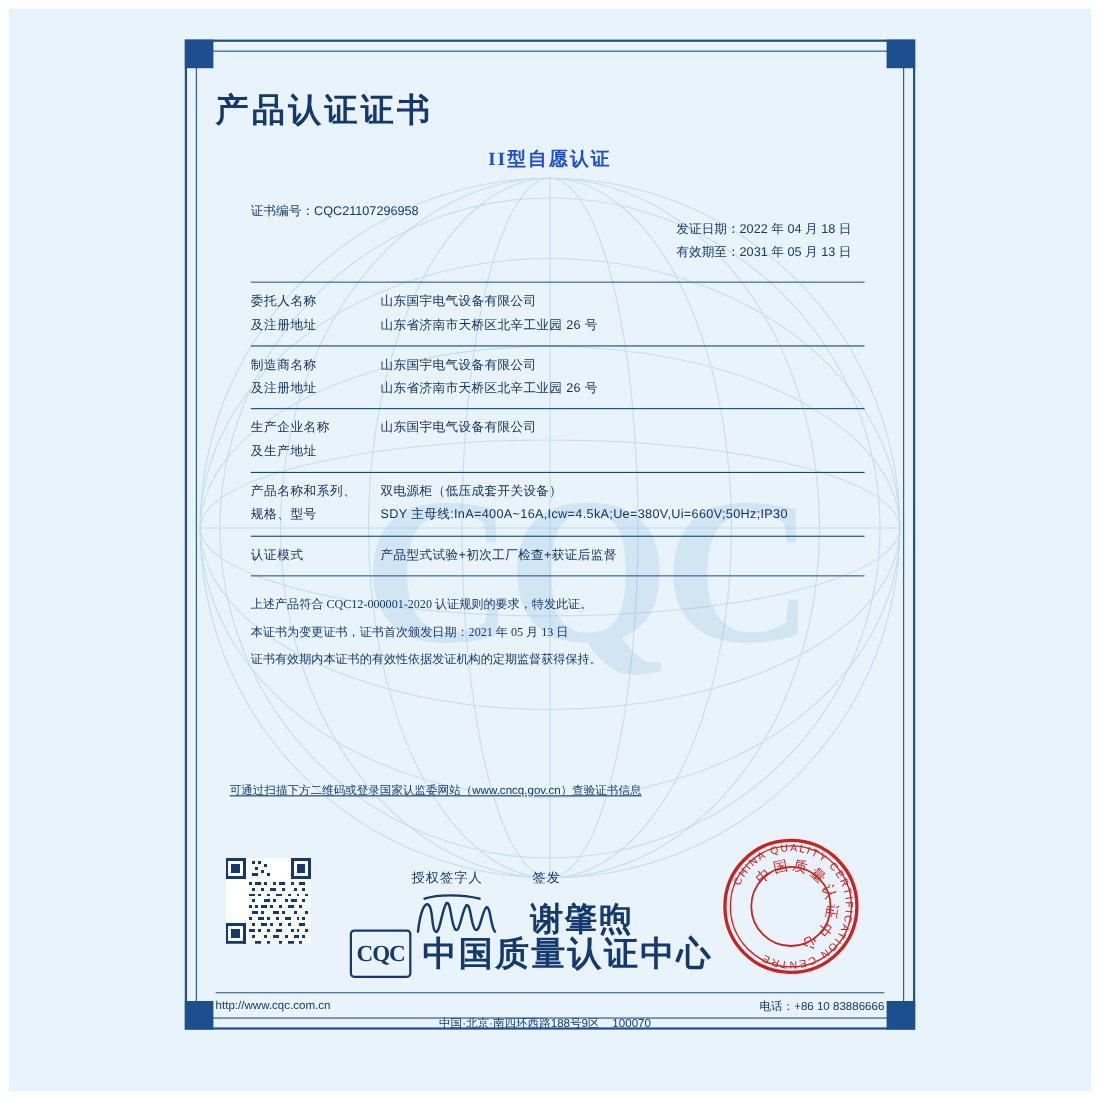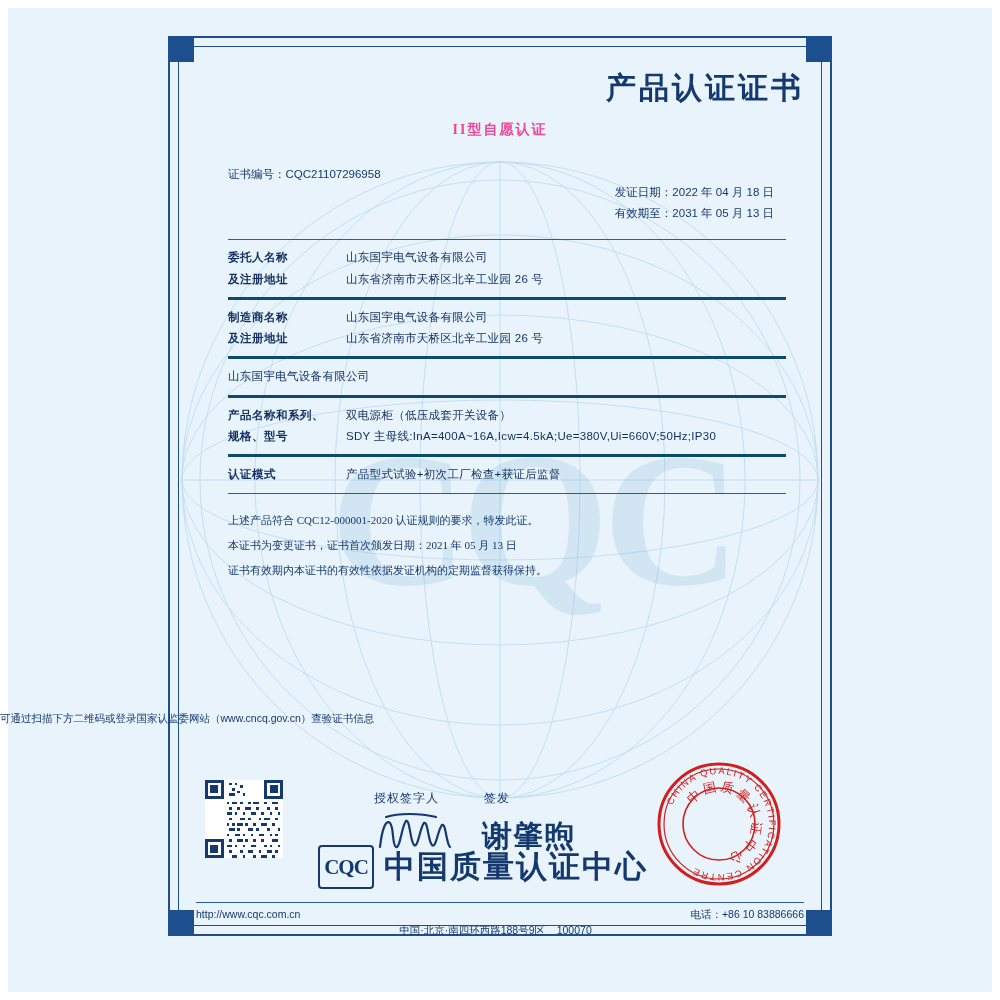--- a/index.html
+++ b/index.html
@@ -90,34 +90,34 @@
 
   
   .content {
     position: absolute;
     left: 196px;
     top: 60px;
     width: 608px;
   }
 
   .title {
-    text-align: right;
+    text-align: left;
     font-family: "Liberation Serif", serif;
     font-size: 30px;
     font-weight: bold;
     color: #14396e;
     letter-spacing: 3px;
-    margin-top: 8px;
+    margin-top: 20px;
   }
   .subtitle {
     text-align: center;
     font-family: "Liberation Serif", serif;
-    font-size: 14px;
+    font-size: 17px;
     font-weight: bold;
-    color: #ec4899;
+    color: #1d4ed8;
     letter-spacing: 2px;
     margin-top: 12px;
   }
 
   .meta-row {
     display: flex;
     justify-content: space-between;
     font-size: 11.5px;
     color: #14396e;
     margin-top: 28px;
@@ -126,31 +126,31 @@
   }
   .meta-left { white-space: nowrap; }
   .meta-right { text-align: right; line-height: 1.8; white-space: nowrap; }
 
   
   .info {
     margin-top: 16px;
     padding: 0 18px 0 32px;
   }
   .info-block {
-    border-top: 3px solid #0c4a6e;
+    border-top: 1px solid #0c4a6e;
     padding: 7px 0 7px 0;
     display: flex;
     align-items: flex-start;
   }
   .info-block:first-child { border-top: 1px solid #2a5b9b; }
   .info-label {
     width: 118px;
     flex: 0 0 118px;
     font-size: 11.5px;
-    font-weight: bold;
+    font-weight: normal;
     color: #0f2e5e;
     line-height: 1.85;
     letter-spacing: 0.5px;
   }
   .info-value {
     flex: 1 1 auto;
     font-size: 11.5px;
     color: #0f2e5e;
     line-height: 1.85;
     letter-spacing: 0.3px;
@@ -167,22 +167,24 @@
     line-height: 2.3;
     font-family: "Liberation Serif", serif;
   }
 
   
   .verify-line {
     position: absolute;
     left: 0;
     top: 712px;
     width: 792px;
+    text-align: center;
     font-size: 10.5px;
     color: #14396e;
+    text-decoration: underline;
   }
 
   .qr {
     position: absolute;
     left: 205px;
     top: 780px;
     width: 78px;
     height: 78px;
   }
 
@@ -344,20 +346,24 @@
           <div>制造商名称</div>
           <div>及注册地址</div>
         </div>
         <div class="info-value">
           <div>山东国宇电气设备有限公司</div>
           <div>山东省济南市天桥区北辛工业园 26 号</div>
         </div>
       </div>
 
       <div class="info-block">
+        <div class="info-label">
+          <div>生产企业名称</div>
+          <div>及生产地址</div>
+        </div>
         <div class="info-value">
           <div>山东国宇电气设备有限公司</div>
         </div>
       </div>
 
       <div class="info-block">
         <div class="info-label">
           <div>产品名称和系列、</div>
           <div>规格、型号</div>
         </div>

